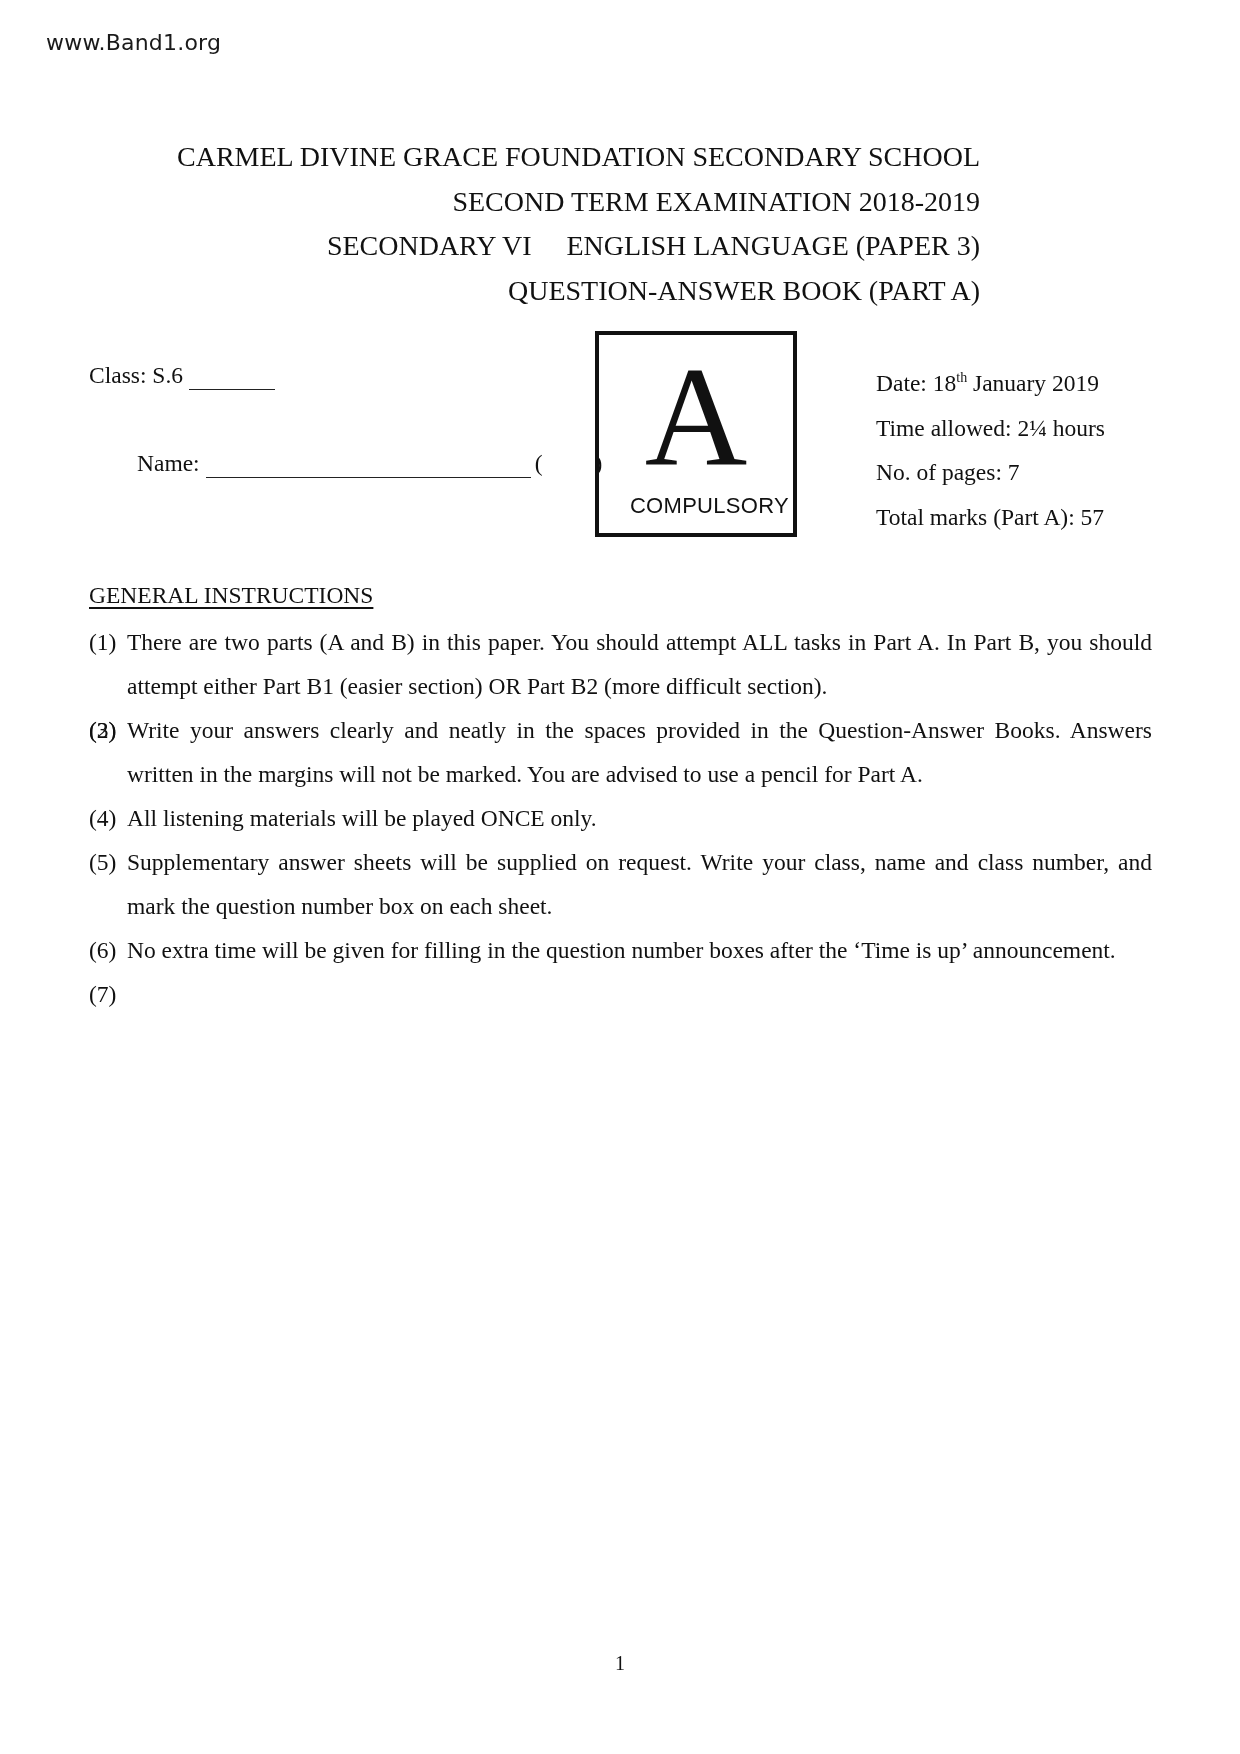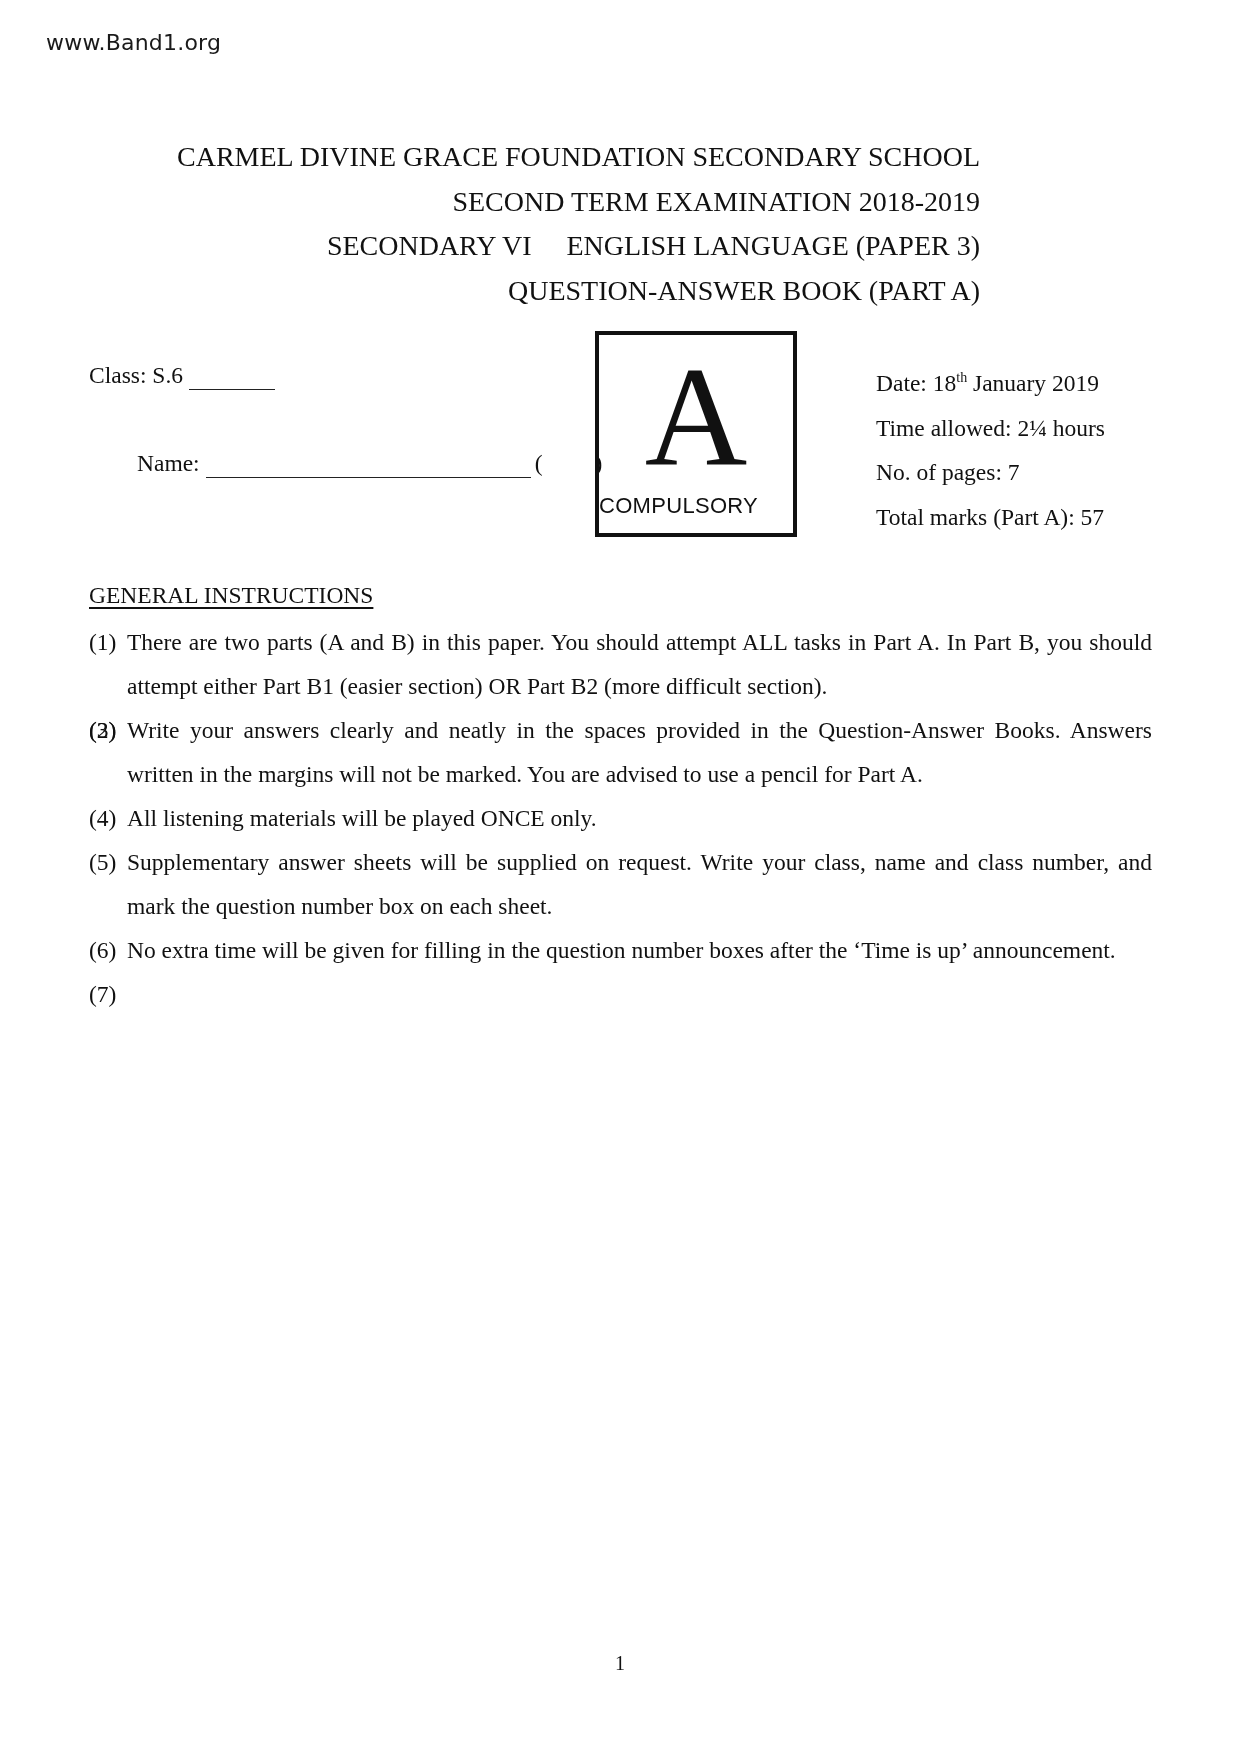--- a/index.html
+++ b/index.html
@@ -29,21 +29,21 @@
   .part-box {
     position: absolute; left: 595px; top: 331px; width: 202px; height: 206px;
     border: 4px solid #111; box-sizing: border-box;
   }
   .part-letter {
     position: absolute; left: 0; right: 0; top: 6px; text-align: center;
     font-size: 142px; line-height: 150px;
     font-family: "Liberation Serif", "DejaVu Serif", serif;
   }
   .part-caption {
-    position: absolute; left: 0; right: 16px; bottom: 14px; text-align: left;
+    position: absolute; left: 0; right: 4px; bottom: 14px; text-align: right;
     font-family: "Liberation Sans", "DejaVu Sans", sans-serif;
     font-size: 22px; letter-spacing: 0.3px;
   }
   .right-info { position: absolute; left: 876px; top: 361px; font-size: 23.5px; line-height: 44.5px; }
   .right-info div { white-space: nowrap; }
   .right-info sup { font-size: 14px; vertical-align: 9px; line-height: 0; }
   .instructions-title {
     position: absolute; left: 89px; top: 582px; font-size: 23.5px;
     text-decoration: underline; text-underline-offset: 4px;
   }

